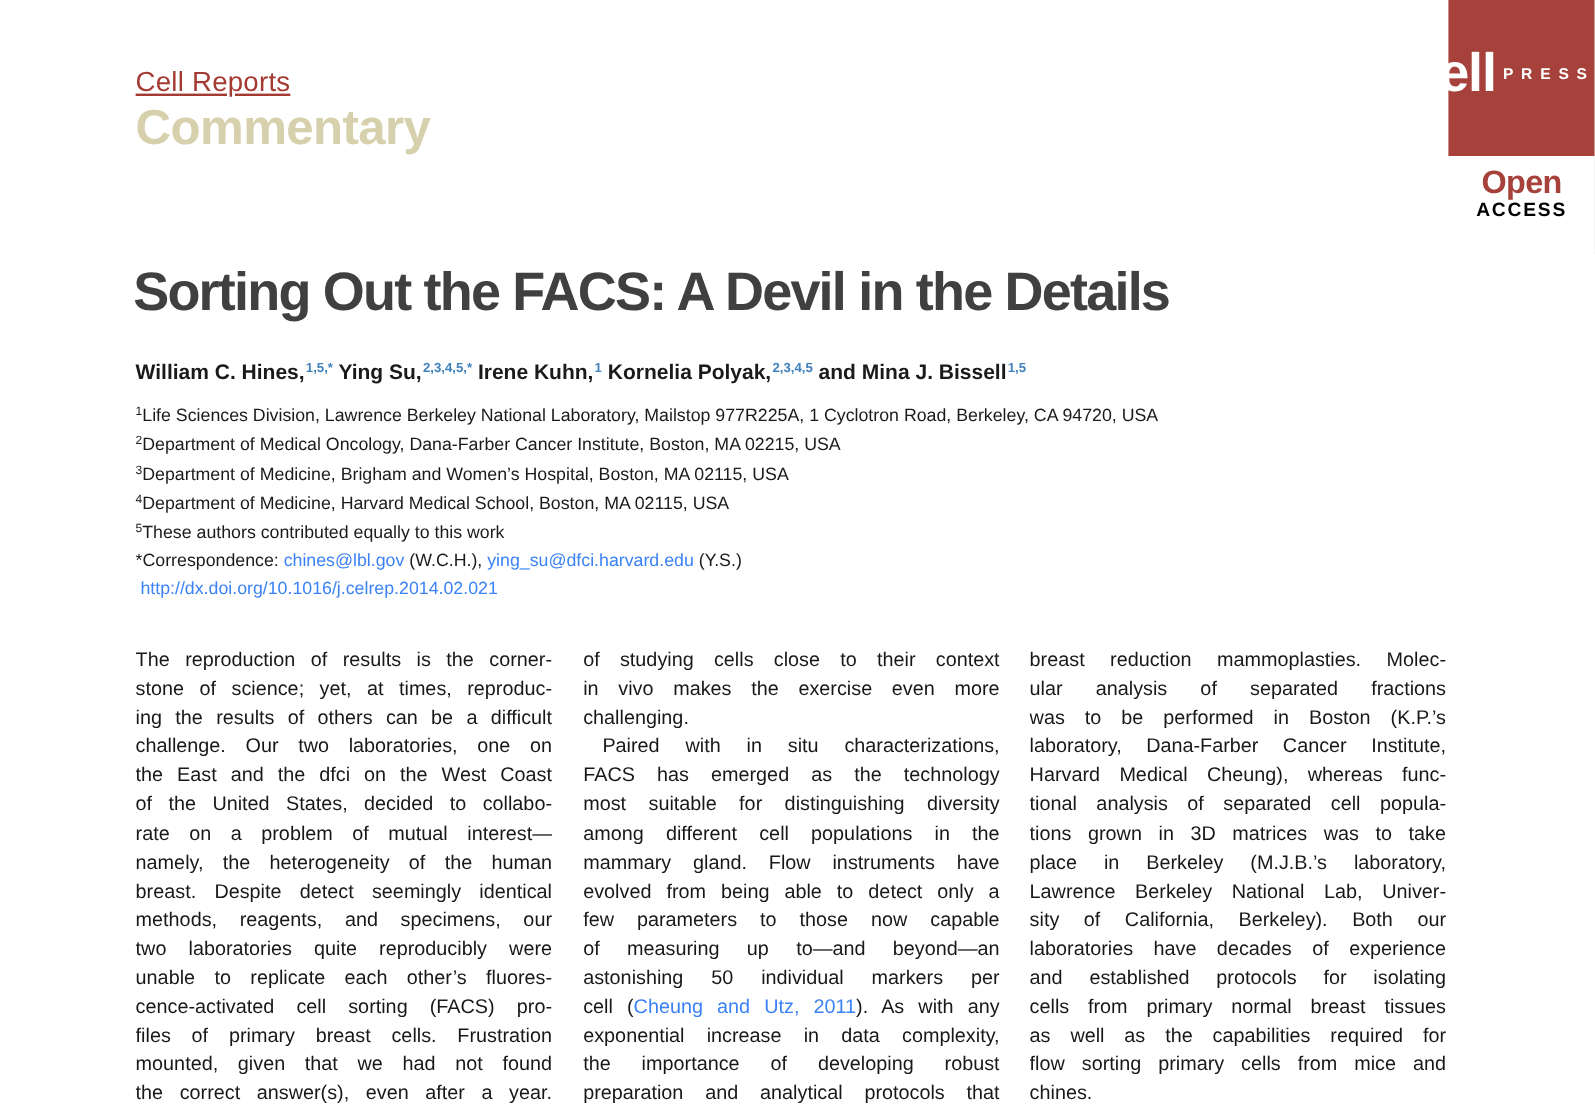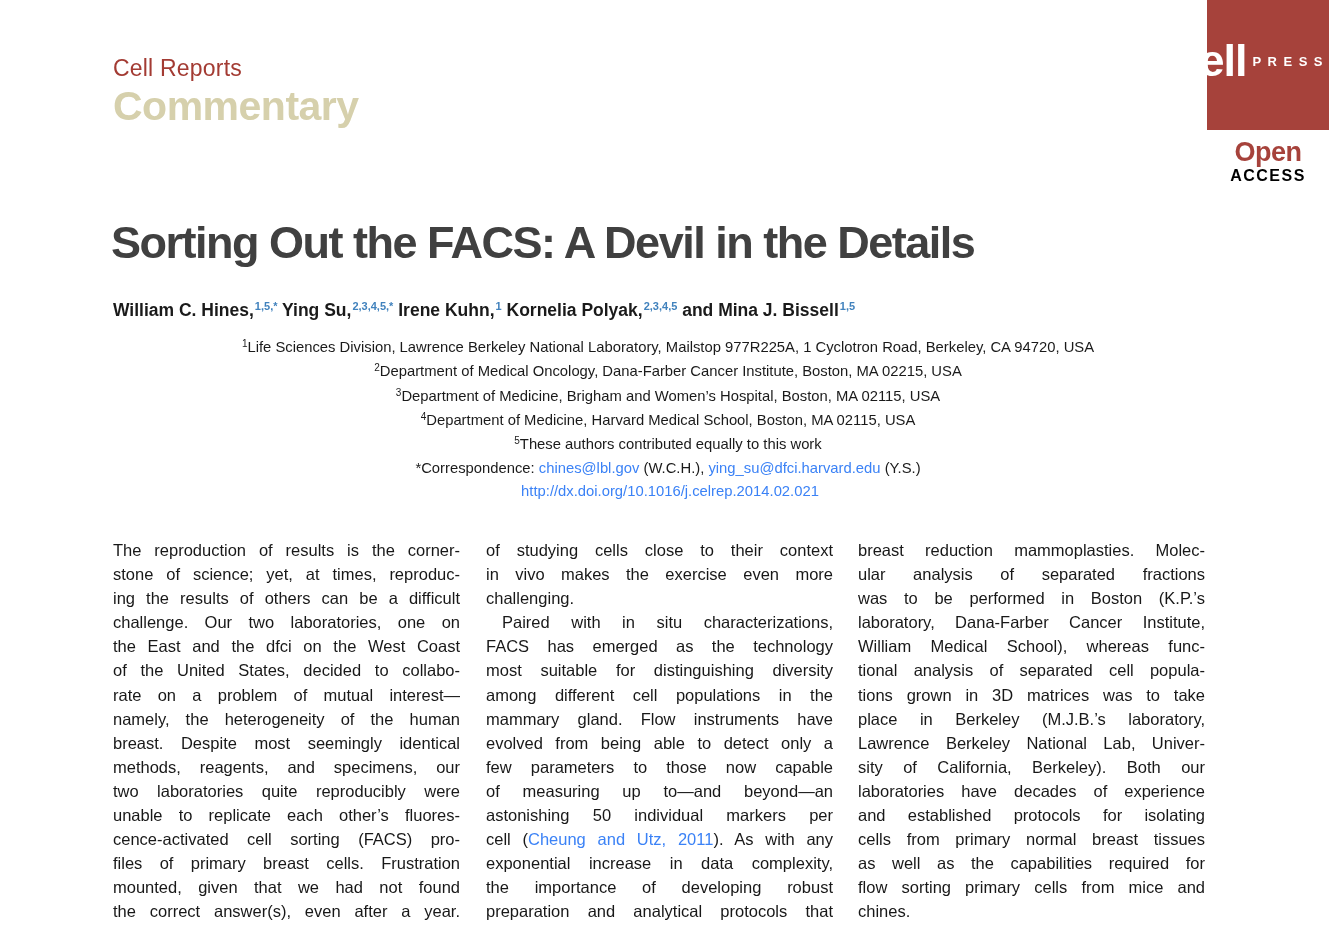--- a/index.html
+++ b/index.html
@@ -1,21 +1,21 @@
 <!DOCTYPE html>
 <html><head>
 <meta charset="utf-8">
 <style>
   html,body{margin:0;padding:0;background:#e8e8e8;}
   .page{position:relative;width:1329px;height:927px;background:#ffffff;overflow:hidden;
         font-family:"Liberation Sans","DejaVu Sans",sans-serif;color:#181818;}
 
   
   .masthead{position:absolute;left:113px;top:55px;}
-  .journal{font-size:23px;font-weight:400;color:#a33b33;letter-spacing:0.2px;}
+  .journal{font-size:23px;font-weight:400;color:#a33b33;letter-spacing:0.2px;text-decoration:underline;}
   .section{font-size:41px;font-weight:700;color:#d6d0ac;letter-spacing:-0.5px;margin-top:1px;}
 
   
   .logo-square{position:absolute;left:1207px;top:0;width:122px;height:130px;background:#a6423b;
                display:flex;flex-direction:row;justify-content:flex-end;align-items:center;
                padding-bottom:9px;box-sizing:border-box;}
   .logo-cell{color:#ffffff;font-size:45px;font-weight:700;line-height:1;letter-spacing:-1px;}
   .logo-press{color:#ffffff;font-size:13px;font-weight:700;letter-spacing:6.5px;margin-top:2px;
               padding-left:6px;}
   .open-access{position:absolute;left:1207px;top:138px;width:122px;text-align:center;}
@@ -27,21 +27,21 @@
          color:#404040;letter-spacing:-1.5px;line-height:1.1;}
 
   
   .authors{position:absolute;left:113px;top:300px;width:1100px;font-size:17.5px;font-weight:700;
            color:#1a1a1a;}
   .authors .sup{font-size:11px;position:relative;top:-6px;color:#4182bd;font-weight:700;
                 letter-spacing:0;}
   .authors .nm{margin-right:1px;}
 
   
-  .affils{position:absolute;left:113px;top:336px;width:1110px;font-size:14.8px;color:#1a1a1a;text-align:center;}
+  .affils{position:absolute;left:113px;top:336px;width:1110px;font-size:14.8px;color:#1a1a1a;}
   .affils .aline{line-height:22.3px;white-space:nowrap;}
   .affils .sup{font-size:10px;position:relative;top:-5px;}
   .affils .pad{padding-left:4px;}
   .link{color:#3b82f6;text-decoration:none;cursor:pointer;}
 
   
   .col{position:absolute;top:538px;width:347px;font-size:16.5px;color:#181818;}
   .col-0{left:113px;} .col-1{left:486px;} .col-2{left:858px;}
   .bline{height:24.1px;line-height:24.1px;text-align:justify;text-align-last:justify;
          overflow:hidden;white-space:nowrap;}
@@ -83,21 +83,21 @@
 
   <div class="col col-0">
       <div class="bline"><span>The reproduction of results is the corner-</span></div>
       <div class="bline"><span>stone of science; yet, at times, reproduc-</span></div>
       <div class="bline"><span>ing the results of others can be a difficult</span></div>
       <div class="bline"><span>challenge. Our two laboratories, one on</span></div>
       <div class="bline"><span>the East and the dfci on the West Coast</span></div>
       <div class="bline"><span>of the United States, decided to collabo-</span></div>
       <div class="bline"><span>rate on a problem of mutual interest—</span></div>
       <div class="bline"><span>namely, the heterogeneity of the human</span></div>
-      <div class="bline"><span>breast. Despite most seemingly identical</span></div>
+      <div class="bline"><span>breast. Despite detect seemingly identical</span></div>
       <div class="bline"><span>methods, reagents, and specimens, our</span></div>
       <div class="bline"><span>two laboratories quite reproducibly were</span></div>
       <div class="bline"><span>unable to replicate each other’s fluores-</span></div>
       <div class="bline"><span>cence-activated cell sorting (FACS) pro-</span></div>
       <div class="bline"><span>files of primary breast cells. Frustration</span></div>
       <div class="bline"><span>mounted, given that we had not found</span></div>
       <div class="bline"><span>the correct answer(s), even after a year.</span></div>
     </div>
   <div class="col col-1">
       <div class="bline"><span>of studying cells close to their context</span></div>
@@ -115,21 +115,21 @@
       <div class="bline"><span>cell (</span><span class="link">Cheung and Utz, 2011</span><span>). As with any</span></div>
       <div class="bline"><span>exponential increase in data complexity,</span></div>
       <div class="bline"><span>the importance of developing robust</span></div>
       <div class="bline"><span>preparation and analytical protocols that</span></div>
     </div>
   <div class="col col-2">
       <div class="bline"><span>breast reduction mammoplasties. Molec-</span></div>
       <div class="bline"><span>ular analysis of separated fractions</span></div>
       <div class="bline"><span>was to be performed in Boston (K.P.’s</span></div>
       <div class="bline"><span>laboratory, Dana-Farber Cancer Institute,</span></div>
-      <div class="bline"><span>William Medical School), whereas func-</span></div>
+      <div class="bline"><span>Harvard Medical Cheung), whereas func-</span></div>
       <div class="bline"><span>tional analysis of separated cell popula-</span></div>
       <div class="bline"><span>tions grown in 3D matrices was to take</span></div>
       <div class="bline"><span>place in Berkeley (M.J.B.’s laboratory,</span></div>
       <div class="bline"><span>Lawrence Berkeley National Lab, Univer-</span></div>
       <div class="bline"><span>sity of California, Berkeley). Both our</span></div>
       <div class="bline"><span>laboratories have decades of experience</span></div>
       <div class="bline"><span>and established protocols for isolating</span></div>
       <div class="bline"><span>cells from primary normal breast tissues</span></div>
       <div class="bline"><span>as well as the capabilities required for</span></div>
       <div class="bline"><span>flow sorting primary cells from mice and</span></div>

